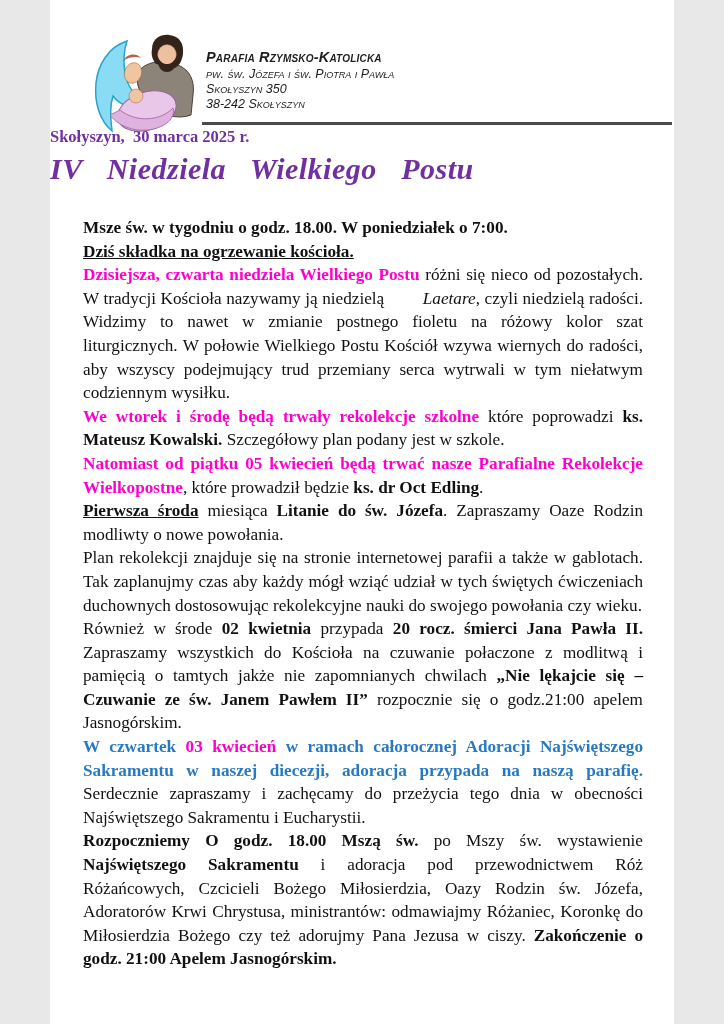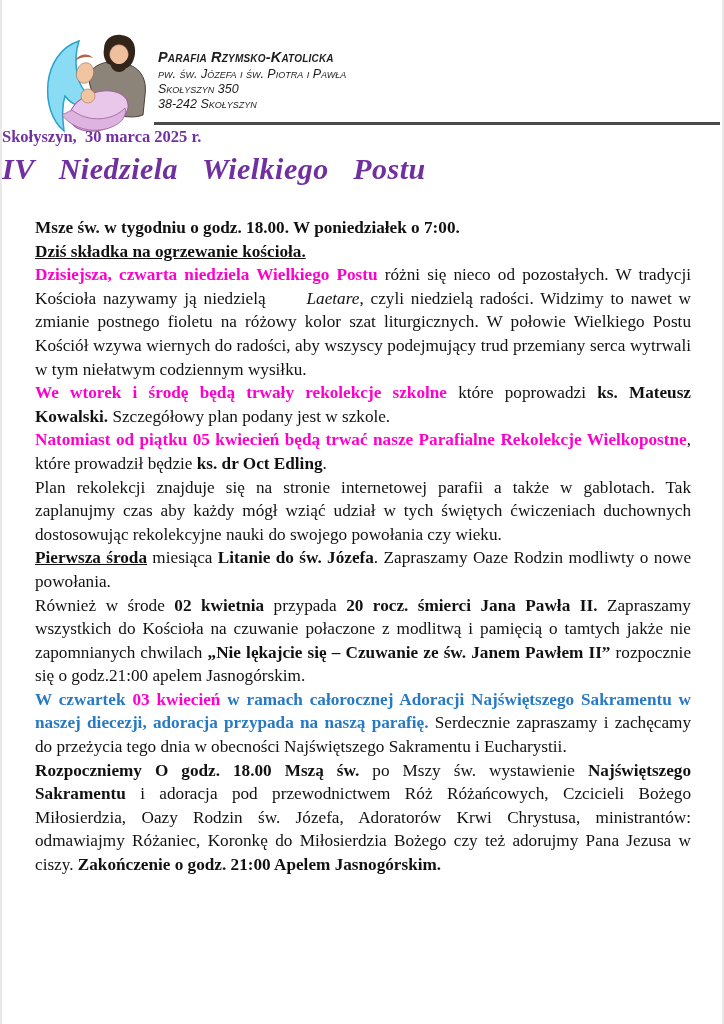--- a/index.html
+++ b/index.html
@@ -1,20 +1,20 @@
 <!DOCTYPE html>
 <html style="--purple: #7030A0; --magenta: #FF00CC; --blue: #2779C4; --text: #111111; --rule: #4a4a4a;"><head>
 <meta charset="utf-8">
 <style>
   :root{
     --purple:#7030A0; --magenta:#FF00CC; --blue:#2779C4; --text:#111111; --rule:#4a4a4a;
   }
   html,body{margin:0;padding:0;background:#e8e8e8;}
   .page{
-    position:relative; width:720px; height:1024px; background:#ffffff;
+    position:relative; width:624px; height:1024px; background:#ffffff;
     margin:0 auto; overflow:hidden;
     font-family:"Liberation Serif", serif; color:var(--text);
   }
   
   .logo{position:absolute; left:40px; top:33px; width:110px; height:112px;}
   .address{
     position:absolute; left:156px; top:50px;
     font-family:"Liberation Sans", sans-serif; font-style:italic; font-variant:small-caps;
     color:#1d1d1d; line-height:15px;
   }
@@ -84,20 +84,20 @@
   <div class="dateline">Skołyszyn,  30 marca 2025 r.</div>
 
   <h1 class="title">IV Niedziela Wielkiego Postu</h1>
 
   <main class="body">
       <p class="para"><span class="s-bold">Msze św. w tygodniu  o godz. 18.00. W poniedziałek o 7:00.</span></p>
       <p class="para"><span class="s-bold s-underline">Dziś składka na ogrzewanie kościoła.</span></p>
       <p class="para"><span class="s-magenta s-bold">Dzisiejsza, czwarta niedziela Wielkiego Postu</span><span class=""> różni się nieco od pozostałych. W tradycji Kościoła nazywamy ją niedzielą </span><span class="s-italic">Laetare</span><span class="">, czyli niedzielą radości. Widzimy to nawet w zmianie postnego fioletu na różowy kolor szat liturgicznych. W połowie Wielkiego Postu Kościół wzywa wiernych do radości, aby wszyscy podejmujący trud przemiany serca wytrwali w tym niełatwym codziennym wysiłku.</span></p>
       <p class="para"><span class="s-magenta s-bold">We wtorek i środę będą trwały rekolekcje szkolne</span><span class=""> które poprowadzi </span><span class="s-bold">ks. Mateusz Kowalski.</span><span class=""> Szczegółowy plan podany jest w szkole.</span></p>
       <p class="para"><span class="s-magenta s-bold">Natomiast od piątku 05 kwiecień będą trwać nasze Parafialne Rekolekcje Wielkopostne</span><span class="">, które prowadził będzie </span><span class="s-bold">ks. dr Oct Edling</span><span class="">.</span></p>
+      <p class="para"><span class="s-bold s-underline">Pierwsza środa</span><span class=""> miesiąca </span><span class="s-bold">Litanie do św. Józefa</span><span class="">. Zapraszamy Oaze Rodzin modliwty o nowe powołania.</span></p>
       <p class="para"><span class="">Plan rekolekcji znajduje się na stronie internetowej parafii a także w gablotach. Tak zaplanujmy czas aby każdy mógł wziąć udział w tych świętych ćwiczeniach duchownych dostosowując  rekolekcyjne nauki do swojego powołania czy wieku.</span></p>
-      <p class="para"><span class="s-bold s-underline">Pierwsza środa</span><span class=""> miesiąca </span><span class="s-bold">Litanie do św. Józefa</span><span class="">. Zapraszamy Oaze Rodzin modliwty o nowe powołania.</span></p>
       <p class="para"><span class="">Również w środe </span><span class="s-bold">02 kwietnia</span><span class=""> przypada </span><span class="s-bold">20 rocz. śmierci Jana Pawła II.</span><span class=""> Zapraszamy wszystkich do Kościoła na czuwanie  połaczone z modlitwą i pamięcią o tamtych jakże nie zapomnianych chwilach </span><span class="s-bold">„Nie lękajcie się – Czuwanie ze św. Janem Pawłem II”</span><span class=""> rozpocznie się o godz.21:00  apelem Jasnogórskim.</span></p>
       <p class="para"><span class="s-blue s-bold">W czwartek </span><span class="s-magenta s-bold">03 kwiecień</span><span class="s-blue s-bold"> w ramach całorocznej Adoracji Najświętszego Sakramentu w naszej diecezji, adoracja przypada na naszą parafię.</span><span class=""> Serdecznie zapraszamy i zachęcamy do przeżycia tego dnia w obecności Najświętszego Sakramentu i Eucharystii.</span></p>
       <p class="para"><span class="s-bold">Rozpoczniemy O godz. 18.00 Mszą św.</span><span class=""> po Mszy św. wystawienie </span><span class="s-bold">Najświętszego Sakramentu</span><span class=""> i adoracja pod przewodnictwem Róż Różańcowych, Czcicieli Bożego Miłosierdzia, Oazy Rodzin św. Józefa, Adoratorów Krwi Chrystusa, ministrantów: odmawiajmy Różaniec, Koronkę do Miłosierdzia Bożego czy też adorujmy Pana Jezusa w ciszy. </span><span class="s-bold">Zakończenie o godz. 21:00 Apelem Jasnogórskim.</span></p>
     </main>
 
 </div>
 
 </body></html>

